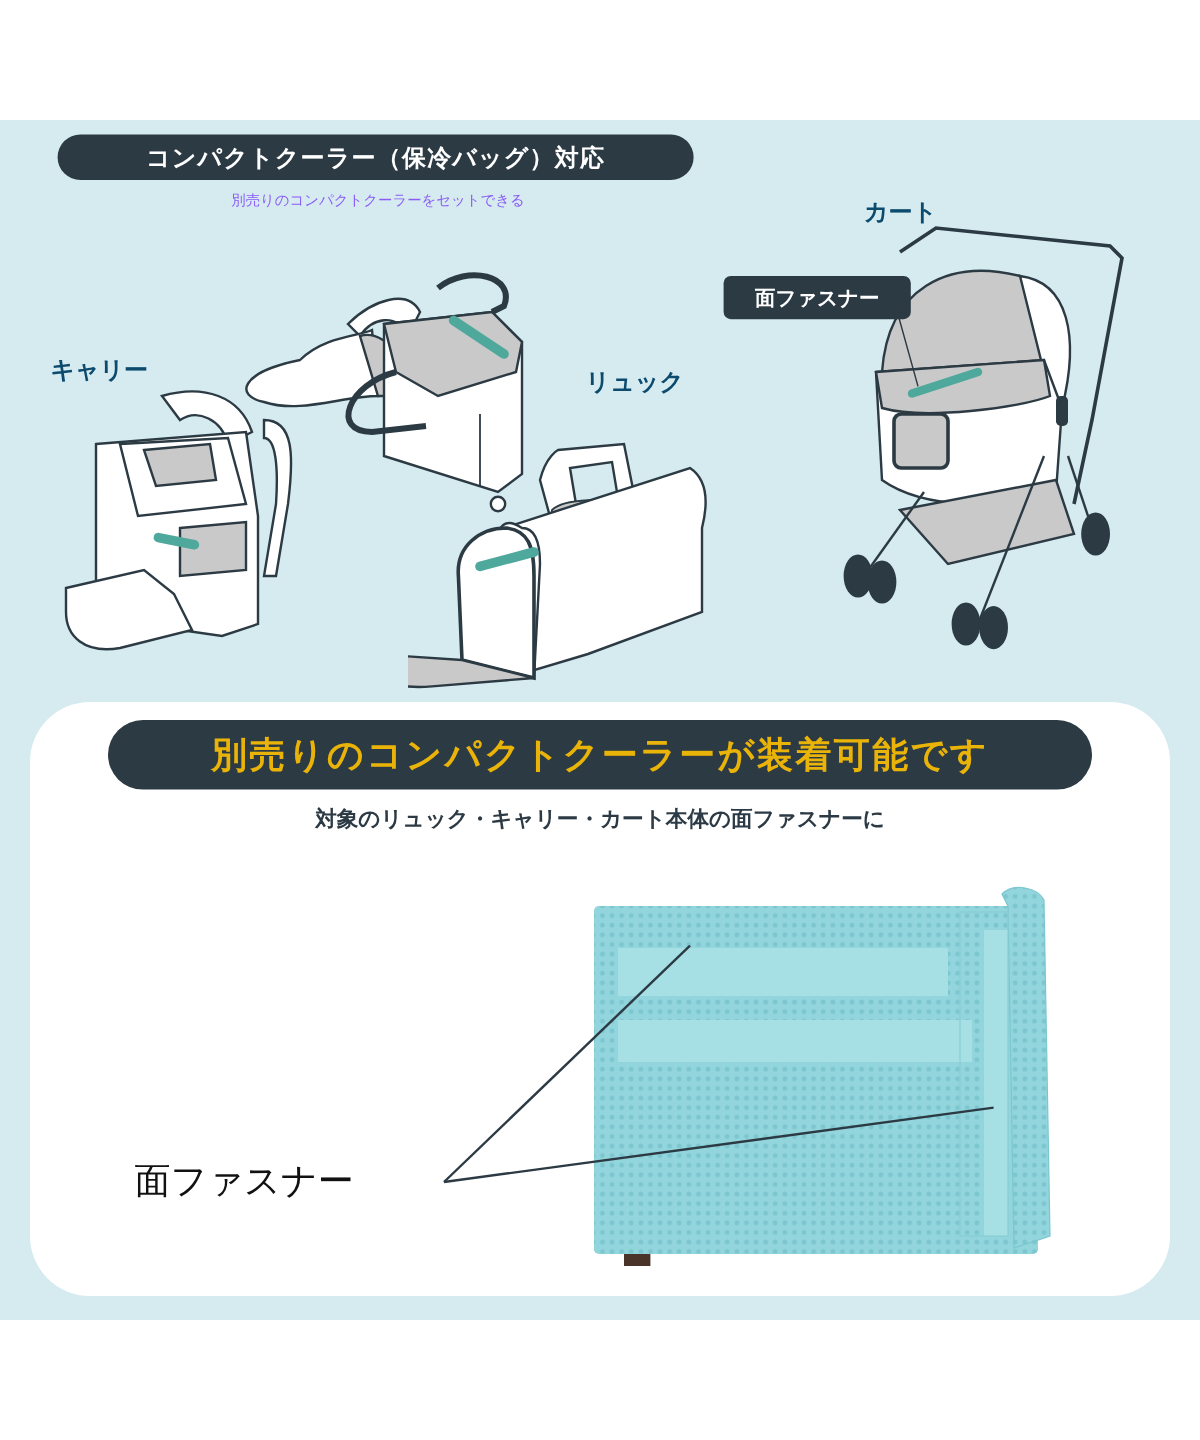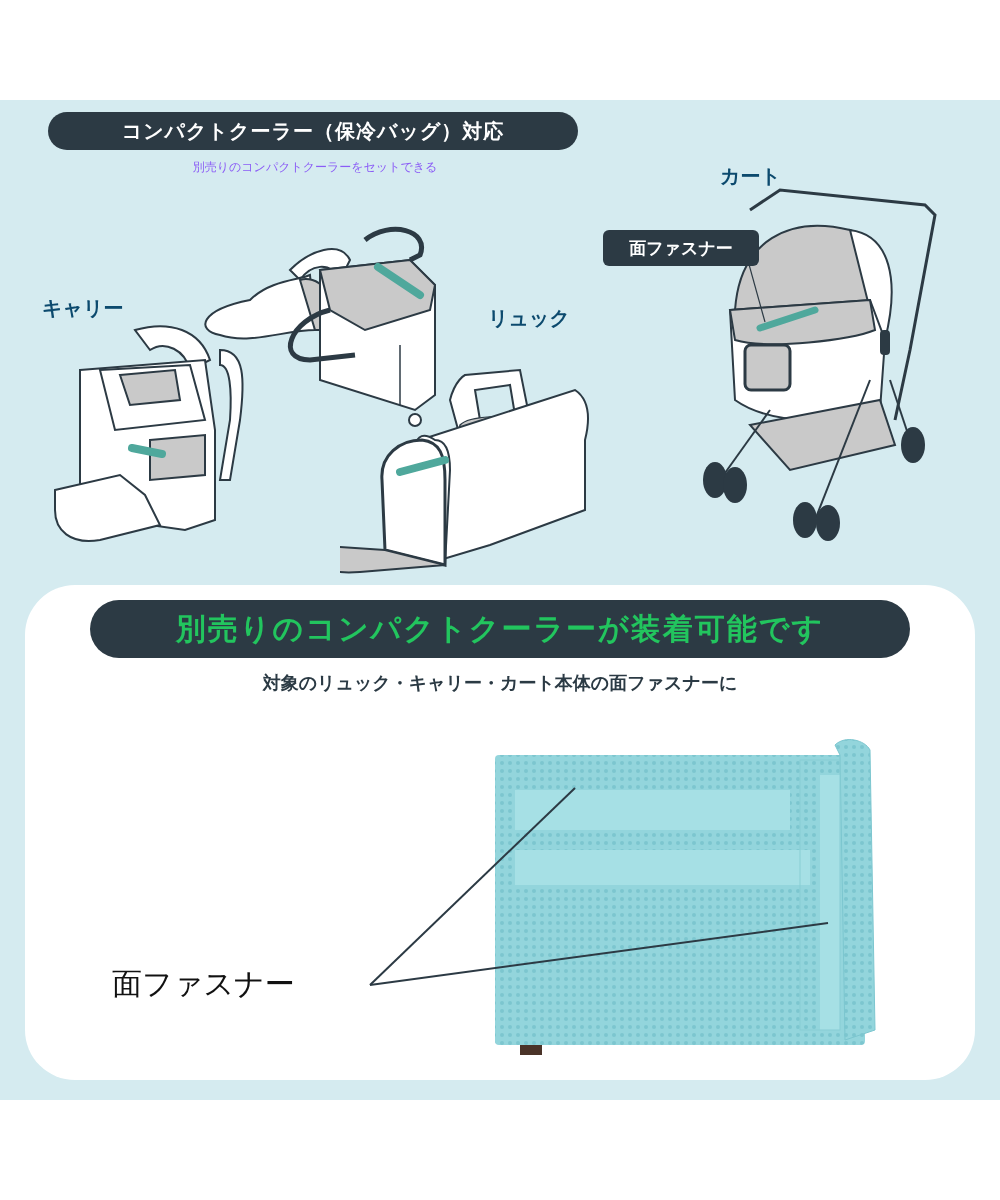--- a/index.html
+++ b/index.html
@@ -41,21 +41,21 @@
 
     
     .panel {
       position: absolute; left: 25px; top: 585px; width: 950px; height: 495px;
       background: #ffffff; border-radius: 50px;
     }
     .pill-bottom {
       position: absolute; left: 90px; top: 600px; width: 820px; height: 58px;
       background: #2c3a44; border-radius: 29px;
       display: flex; align-items: center; justify-content: center;
-      color: #22c55e; font-weight: bold; font-size: 30px; letter-spacing: 2px;
+      color: #eab308; font-weight: bold; font-size: 30px; letter-spacing: 2px;
     }
     .sub-bottom {
       position: absolute; left: 120px; top: 668px; width: 760px;
       text-align: center; font-size: 18px; line-height: 30px; color: #2b3a44; font-weight: bold;
     }
     .label-fastener {
       position: absolute; left: 112px; top: 964px; font-size: 30px; color: #111111;
     }
   </style>
 </head>

